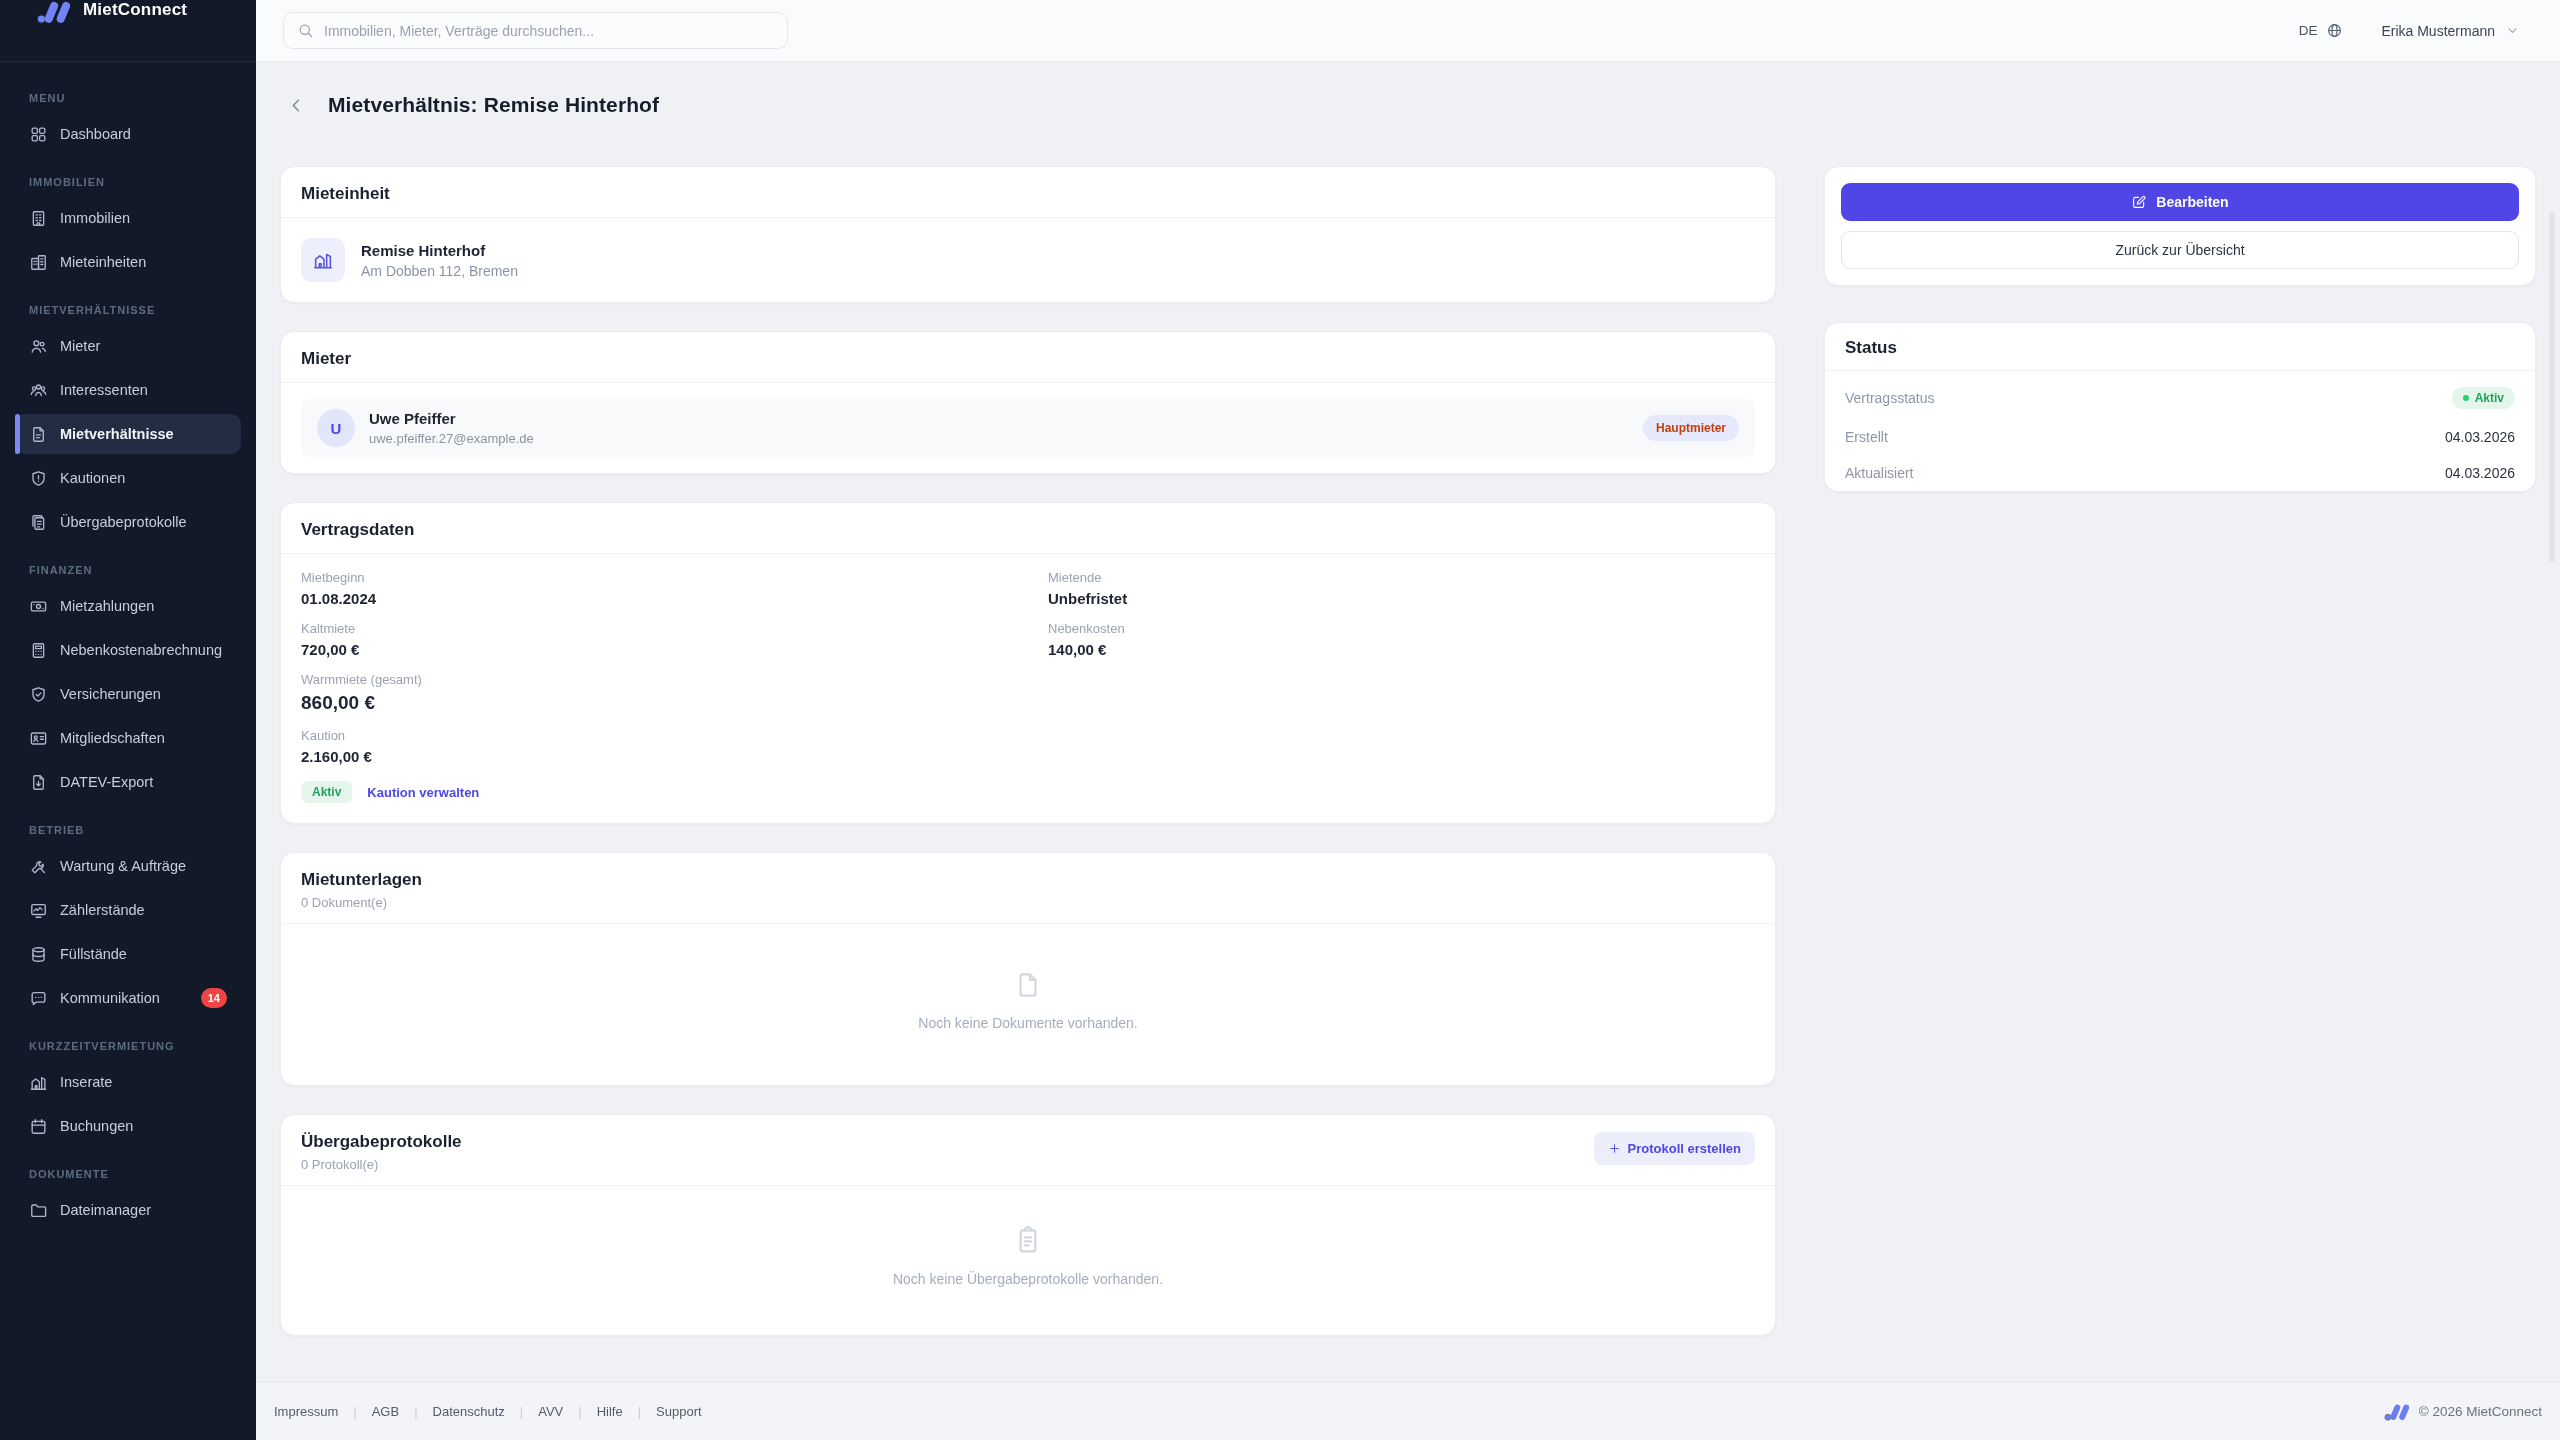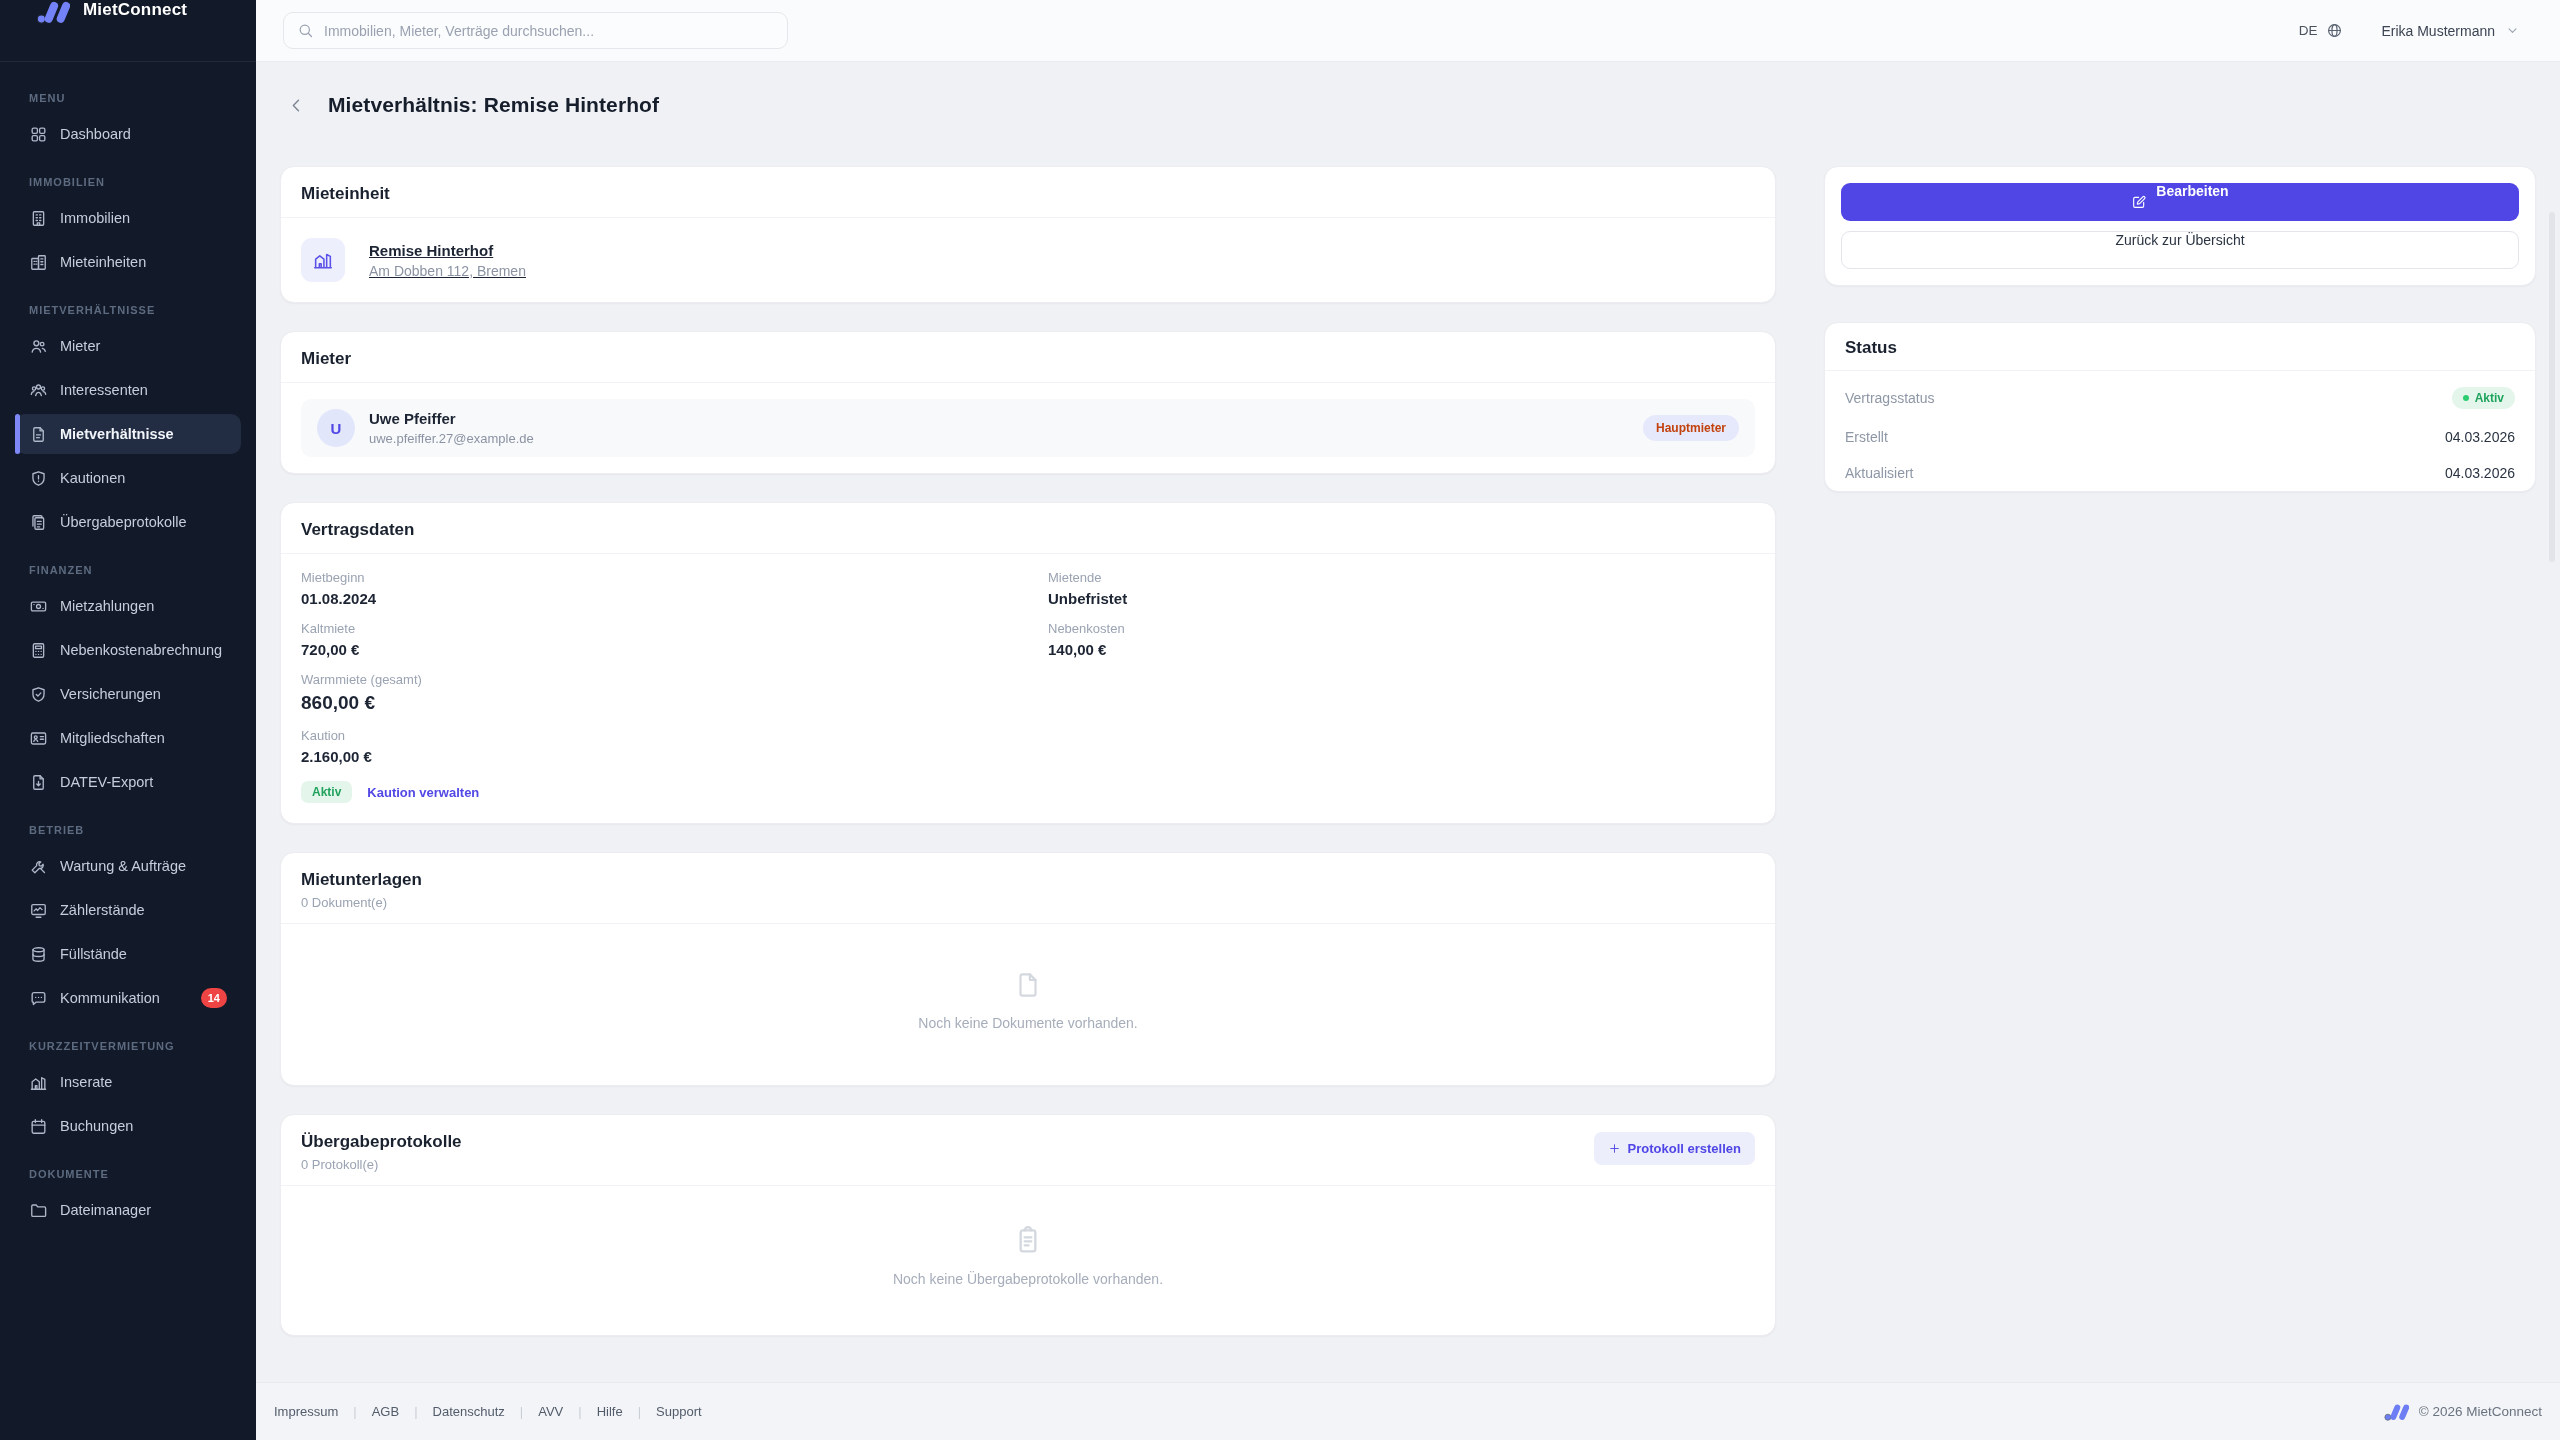--- a/index.html
+++ b/index.html
@@ -50,21 +50,21 @@
   .col-left { flex:1; min-width:0; }
   .col-right { width:712px; flex:0 0 auto; }
 
   .card { background:#fff; border:1px solid #ececf1; border-radius:14px; box-shadow:0 1px 2px rgba(16,24,40,.04); margin-bottom:28px; }
   .card-h { padding:17px 20px 13px; border-bottom:1px solid #f1f2f6; display:flex; align-items:flex-start; }
   .card-title { font-size:17px; font-weight:700; color:#1a2230; }
   .card-sub { font-size:13px; color:#9aa3b2; margin-top:5px; }
   .card-b { padding:20px; }
 
   
-  .unitrow { display:flex; align-items:center; gap:24px;text-decoration:underline; }
+  .unitrow { display:flex; align-items:center; gap:16px; }
   .unittile { width:44px; height:44px; border-radius:11px; background:#edeffd; color:#5a52e8; display:flex; align-items:center; justify-content:center; }
   .unitname { font-size:15px; font-weight:700; color:#1d2534; }
   .unitaddr { font-size:14px; color:#8b93a3; margin-top:4px; }
 
   
   .tenantrow { background:#f8f9fb; border-radius:10px; padding:10px 16px; display:flex; align-items:center; gap:14px; cursor:pointer; }
   .avatar { width:38px; height:38px; border-radius:50%; background:#e2e6fb; color:#4f46e5; font-size:15px; font-weight:700; display:flex; align-items:center; justify-content:center; }
   .tenantname { font-size:15px; font-weight:700; color:#1d2534; }
   .tenantmail { font-size:13px; color:#8b93a3; margin-top:4px; }
   .pill-indigo { margin-left:auto; background:#e6e9fc; color:#c2410c; font-size:12px; font-weight:600; padding:6px 13px; border-radius:999px; }
@@ -84,21 +84,21 @@
   .empty .ico { color:#d3d7de; margin-bottom:15px; }
   .empty .etext { font-size:14px; color:#a6adba; }
 
   .btn-soft { margin-left:auto; display:flex; align-items:center; gap:7px; background:#eceefc; color:#4f46e5;
               font-size:13px; font-weight:600; border:none; border-radius:8px; padding:9px 14px; cursor:pointer; font-family:inherit; }
 
   
   .actions-card { background:#fff; border:1px solid #ececf1; border-radius:14px; box-shadow:0 1px 2px rgba(16,24,40,.04);
                   padding:16px; display:flex; flex-direction:column; gap:10px; margin-bottom:36px; }
   .btn { height:38px; border-radius:9px; font-size:14px; font-weight:600; font-family:inherit; cursor:pointer;
-         display:flex; justify-content:center; gap:9px; }
+         display:flex; align-items:center; justify-content:center; gap:9px; }
   .btn-primary { background:#4f46e5; color:#fff; border:none; }
   .btn-secondary { background:#fff; color:#2a3342; border:1px solid #e3e5ea; font-weight:400; }
 
   .statusrows { padding:6px 20px 0; }
   .statusrow { display:flex; align-items:center; justify-content:space-between; padding:10px 0; }
   .statusrow .slbl { font-size:14px; color:#8e97a6; }
   .statusrow .sval { font-size:14px; color:#2a3342; }
   .badge-status { display:flex; align-items:center; gap:6px; background:#e4f6ec; color:#1fa35c; font-size:12px; font-weight:700; padding:4px 11px; border-radius:999px; }
   .badge-status .dot { width:6px; height:6px; border-radius:50%; background:#2ecc71; }
 

